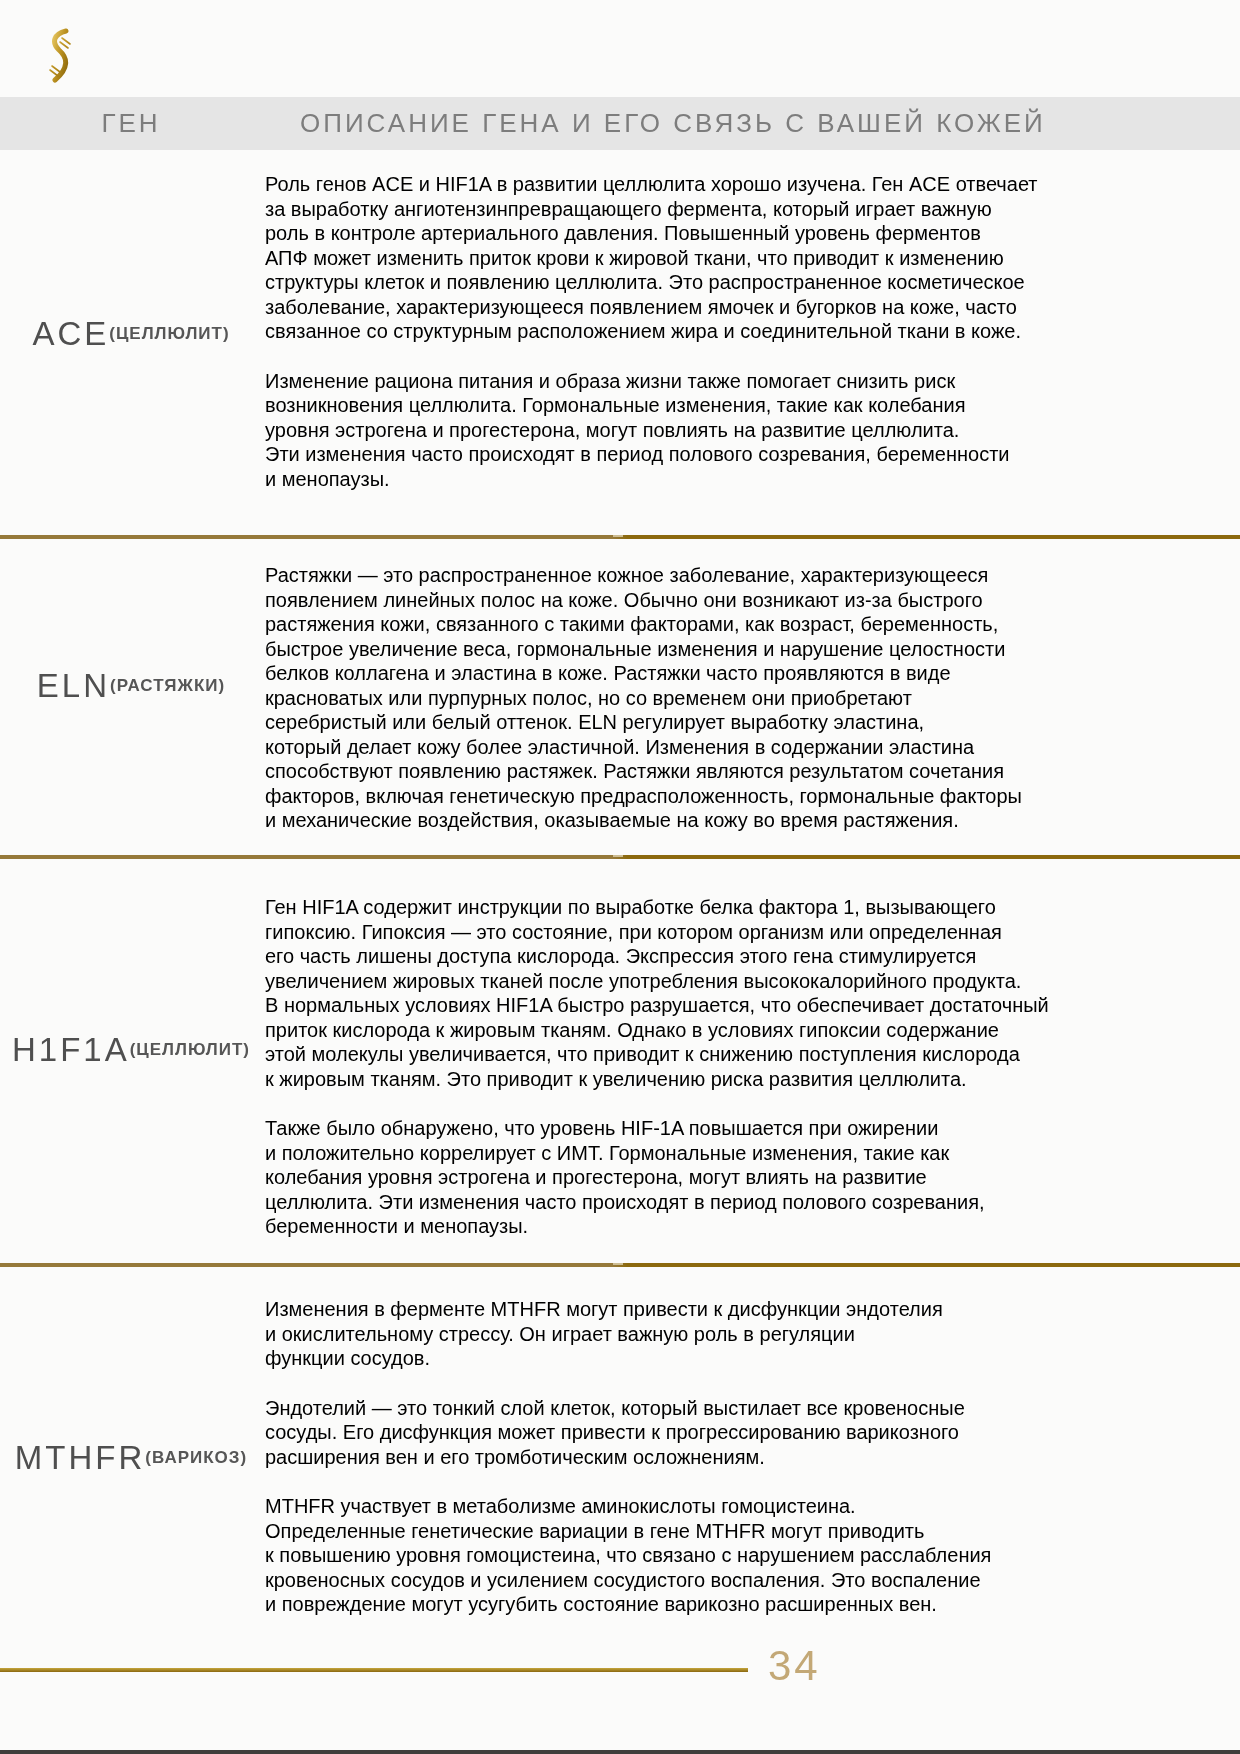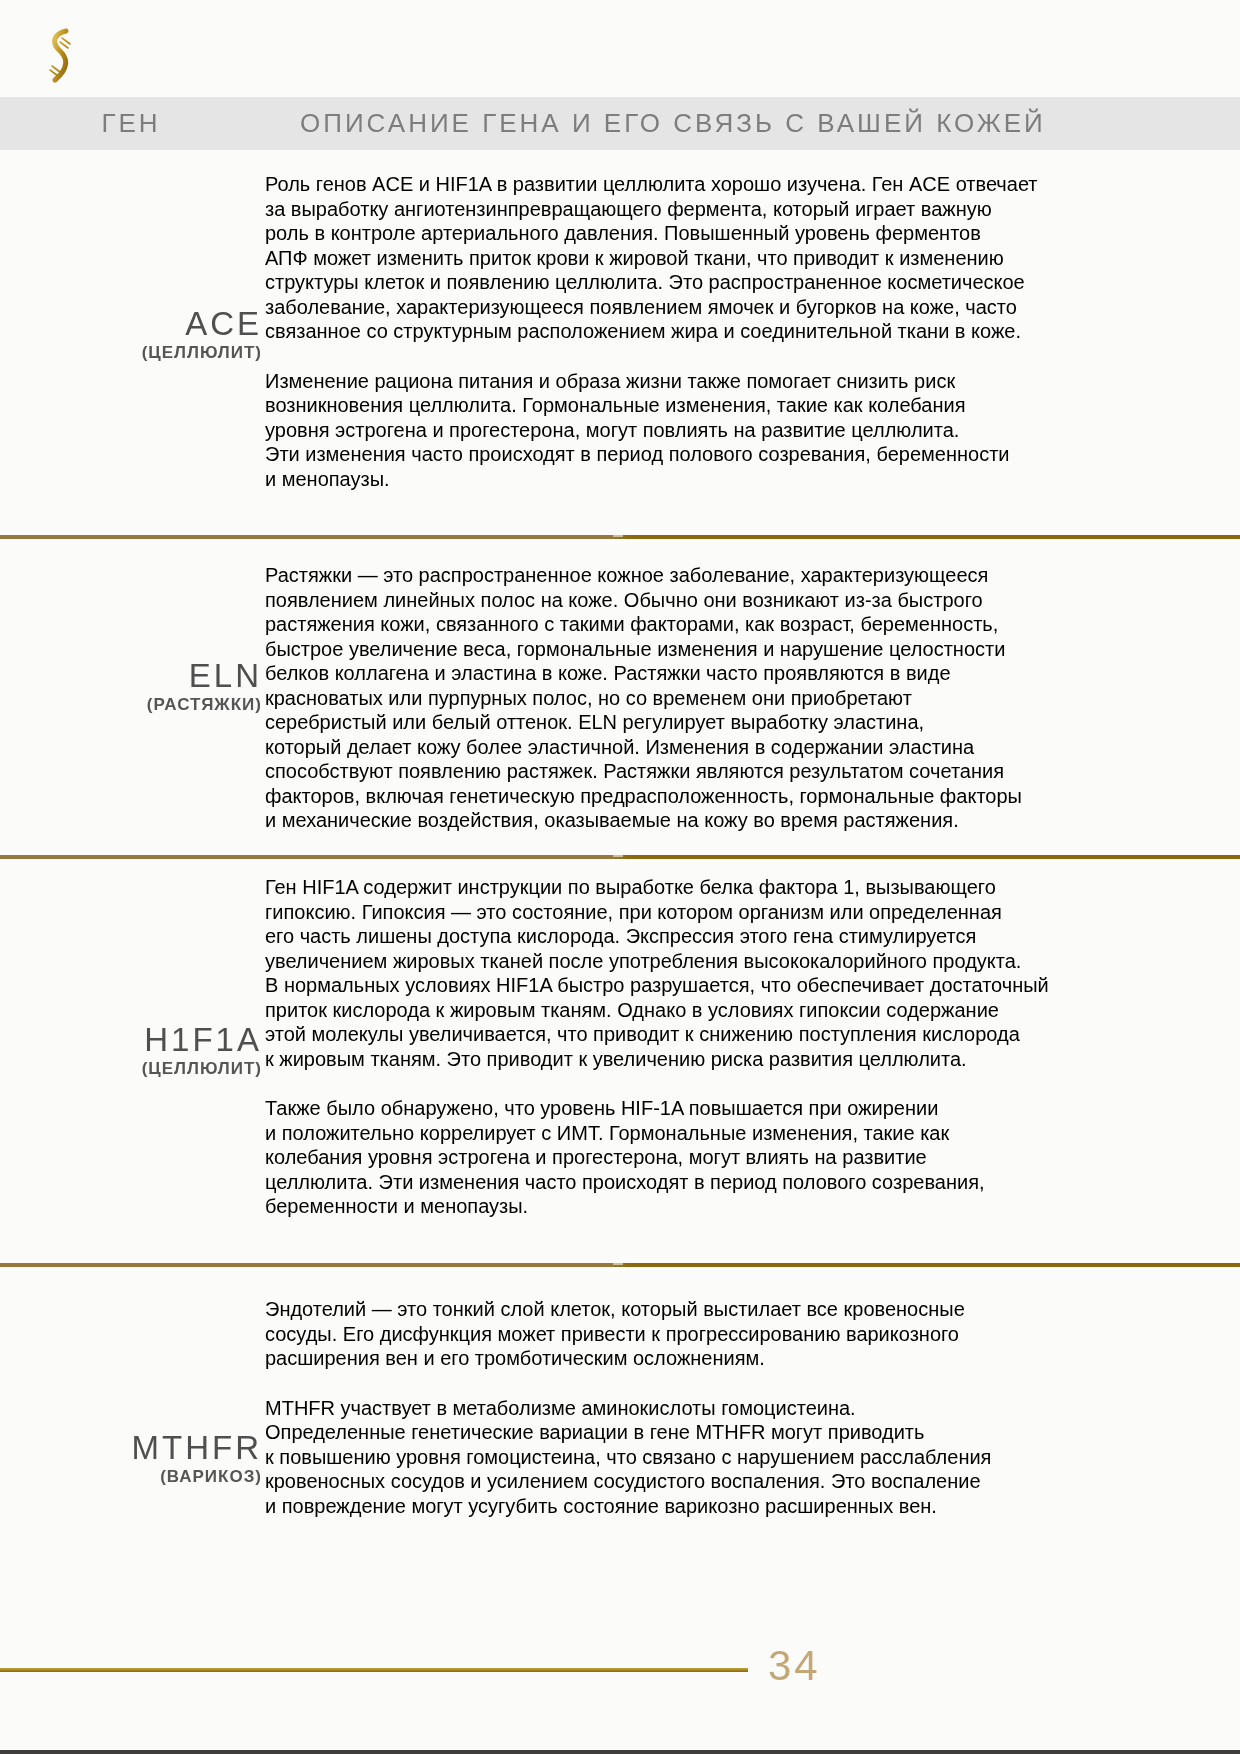--- a/index.html
+++ b/index.html
@@ -33,33 +33,33 @@
   .row-mthfr { height:408px; }
   .divider {
     position:absolute; top:0; left:0; width:1240px; height:4px;
     background:linear-gradient(to right,#96793a 0%, #96793a 49.4%, #8c690e 50.6%, #8c690e 100%);
   }
   .divider::after {
     content:""; position:absolute; left:613px; top:0; width:10px; height:2px;
     background:#cdbd93;
   }
   .gene-cell {
-    width:262px; display:flex; flex-direction:column;
-    align-items:flex-end; justify-content:center; padding-bottom:18px;
+    width:262px; display:flex; flex-direction:row;
+    align-items:center; justify-content:center; padding-bottom:18px;
   }
   .gene-name {
     font-size:33px; font-weight:200; color:#4f4f4f; letter-spacing:3px;
   }
   .gene-subtitle {
     font-size:17px; font-weight:700; color:#565656; letter-spacing:1px;
   }
   .desc-cell { flex:1; padding-left:3px; }
   .row-ace   .desc-cell { padding-top:22px; }
   .row-eln   .desc-cell { padding-top:28px; }
-  .row-h1f1a .desc-cell { padding-top:20px; }
+  .row-h1f1a .desc-cell { padding-top:40px; }
   .row-mthfr .desc-cell { padding-top:34px; }
   .para {
     width:800px;
     font-size:20px; line-height:24.5px; font-weight:400;
     color:#000000; white-space:pre-line; margin-bottom:25px;
   }
   
   .footer-line {
     position:absolute; top:1668px; left:0; width:748px; height:4px;
     background:linear-gradient(to bottom,#c5a53c,#8a670f);
@@ -168,20 +168,23 @@
       </div>
     </div>
 
     <div class="row row-mthfr">
       <div class="divider"></div>
       <div class="gene-cell">
         <div class="gene-name">MTHFR</div>
         <div class="gene-subtitle">(ВАРИКОЗ)</div>
       </div>
       <div class="desc-cell">
+        <p class="para">Изменения в ферменте MTHFR могут привести к дисфункции эндотелия
+и окислительному стрессу. Он играет важную роль в регуляции
+функции сосудов.</p>
         <p class="para">Эндотелий — это тонкий слой клеток, который выстилает все кровеносные
 сосуды. Его дисфункция может привести к прогрессированию варикозного
 расширения вен и его тромботическим осложнениям.</p>
         <p class="para">MTHFR участвует в метаболизме аминокислоты гомоцистеина.
 Определенные генетические вариации в гене MTHFR могут приводить
 к повышению уровня гомоцистеина, что связано с нарушением расслабления
 кровеносных сосудов и усилением сосудистого воспаления. Это воспаление
 и повреждение могут усугубить состояние варикозно расширенных вен.</p>
       </div>
     </div>

